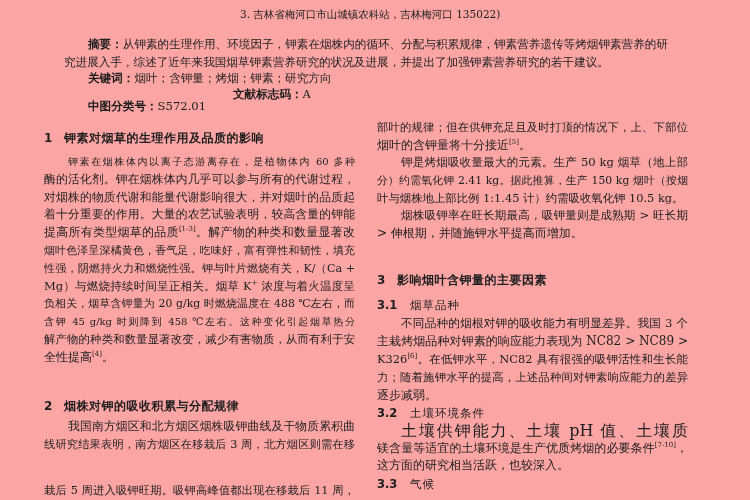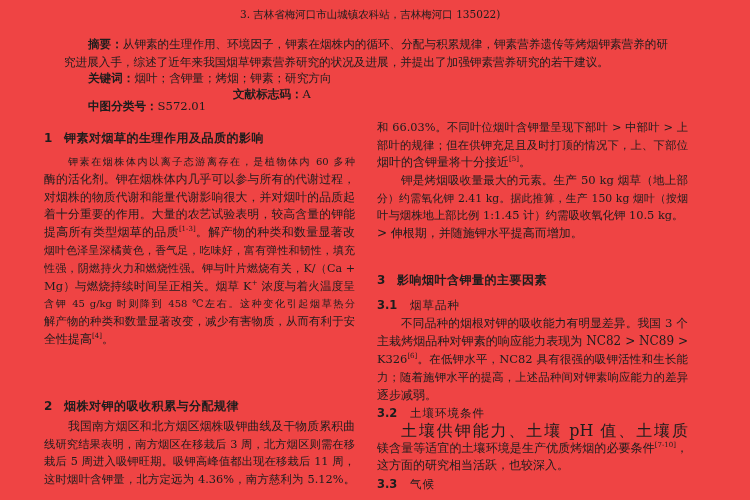--- a/index.html
+++ b/index.html
@@ -1,17 +1,17 @@
 <!DOCTYPE html>
 <html><head>
 <meta charset="utf-8">
 <style>
   html, body { margin:0; padding:0; background:#ffffff; }
   body { width:750px; height:500px; overflow:hidden; position:relative; }
-  #page { position:absolute; left:0; top:0; width:750px; height:500px; overflow:hidden; background:#ef4444;
+  #page { position:absolute; left:0; top:0; width:750px; height:500px; overflow:hidden; background:#fca5a5;
           color:#1d1d1d; font-family:"DejaVu Serif", "Liberation Serif", serif; filter:blur(0.25px); }
   .abs { position:absolute; }
   .ln { display:block; text-align:justify; text-align-last:justify; overflow:hidden; white-space:normal; }
   .ln.last { text-align-last:left; }
   .ind { padding-left:24px; box-sizing:border-box; }
   sup { font-size:7px; line-height:0; vertical-align:super; }
   .affil { left:240px; top:6px; font-size:10.5px; line-height:16px; white-space:nowrap; }
   .abstract { left:64px; top:35px; width:604px; font-size:11.6px; }
   .abstract .ln { height:18px; line-height:18px; }
   .meta { left:88px; font-size:11.6px; height:17px; line-height:17px; white-space:nowrap; }
@@ -55,44 +55,45 @@
 
   <div class="abs col" style="left:44px; top:153px;">
     <div class="ln ind" style="font-size: 10px;">钾素在烟株体内以离子态游离存在，是植物体内 60 多种</div>
     <div class="ln" style="font-size: 11.7821px;">酶的活化剂。钾在烟株体内几乎可以参与所有的代谢过程，</div>
     <div class="ln" style="font-size: 11.7821px;">对烟株的物质代谢和能量代谢影响很大，并对烟叶的品质起</div>
     <div class="ln" style="font-size: 11.7821px;">着十分重要的作用。大量的农艺试验表明，较高含量的钾能</div>
     <div class="ln" style=""><span>提高所有类型烟草的品质</span><sup>[1-3]</sup><span>。解产物的种类和数量显著改变</span></div>
     <div class="ln" style="font-size: 10.9405px;">烟叶色泽呈深橘黄色，香气足，吃味好，富有弹性和韧性，填充</div>
     <div class="ln" style="font-size: 11.1058px;">性强，阴燃持火力和燃烧性强。钾与叶片燃烧有关，K/（Ca +</div>
     <div class="ln" style="font-size: 11.5598px;"><span>Mg）与燃烧持续时间呈正相关。烟草 K</span><sup>+</sup><span> 浓度与着火温度呈</span></div>
+    <div class="ln" style="font-size: 10.9081px;">负相关，烟草含钾量为 20 g/kg 时燃烧温度在 488 ℃左右，而</div>
     <div class="ln" style="font-size: 10px;">含钾 45 g/kg 时则降到 458 ℃左右。这种变化引起烟草热分</div>
     <div class="ln" style="font-size: 11.3457px;">解产物的种类和数量显著改变，减少有害物质，从而有利于安</div>
     <div class="ln last" style=""><span>全性提高</span><sup>[4]</sup><span>。</span></div>
   </div>
 
   <div class="h" style="left:44px; top:397px;">
     <span class="num">2</span>
     <span class="ttl">烟株对钾的吸收积累与分配规律</span>
   </div>
 
   <div class="abs col" style="left:44px; top:418px;">
     <div class="ln ind" style="height: 17.6px; line-height: 17.6px; font-size: 11.7821px;">我国南方烟区和北方烟区烟株吸钾曲线及干物质累积曲</div>
     <div class="ln" style="height: 17.6px; line-height: 17.6px; font-size: 11.2417px;">线研究结果表明，南方烟区在移栽后 3 周，北方烟区则需在移</div>
-    <div class="ln" style="height: 17.6px; line-height: 17.6px; font-size: 11.2761px;">栽后 5 周进入吸钾旺期。吸钾高峰值都出现在移栽后 11 周，</div>
+    <div class="ln" style="height: 17.6px; line-height: 17.6px; font-size: 11.2761px; margin-top: 29px;">栽后 5 周进入吸钾旺期。吸钾高峰值都出现在移栽后 11 周，</div>
     <div class="ln" style="height: 17.6px; line-height: 17.6px; font-size: 11.3457px;">这时烟叶含钾量，北方定远为 4.36%，南方慈利为 5.12%。</div>
   </div>
 
   <div class="abs col r" style="left:377px; top:119px;">
-    <div class="ln" style="font-size: 11.3108px;">和 66.03%。不同叶位烟叶含钾量呈现下部叶 &gt; 中部叶 &gt; 上</div>
     <div class="ln" style="font-size: 11.3457px;">部叶的规律；但在供钾充足且及时打顶的情况下，上、下部位</div>
     <div class="ln last" style=""><span>烟叶的含钾量将十分接近</span><sup>[5]</sup><span>。</span></div>
     <div class="ln ind" style="font-size: 11.5598px;">钾是烤烟吸收量最大的元素。生产 50 kg 烟草（地上部</div>
     <div class="ln" style="font-size: 10.8437px;">分）约需氧化钾 2.41 kg。据此推算，生产 150 kg 烟叶（按烟</div>
     <div class="ln last" style="font-size: 11.3809px;">叶与烟株地上部比例 1:1.45 计）约需吸收氧化钾 10.5 kg。</div>
+    <div class="ln ind" style="font-size: 11.5598px;">烟株吸钾率在旺长期最高，吸钾量则是成熟期 &gt; 旺长期</div>
     <div class="ln last" style="">&gt; 伸根期，并随施钾水平提高而增加。</div>
   </div>
 
   <div class="h" style="left:377px; top:271px;">
     <span class="num">3</span>
     <span class="ttl">影响烟叶含钾量的主要因素</span>
   </div>
 
   <div class="sh" style="left:377px; top:296px;">
     <span class="num">3.1</span>

